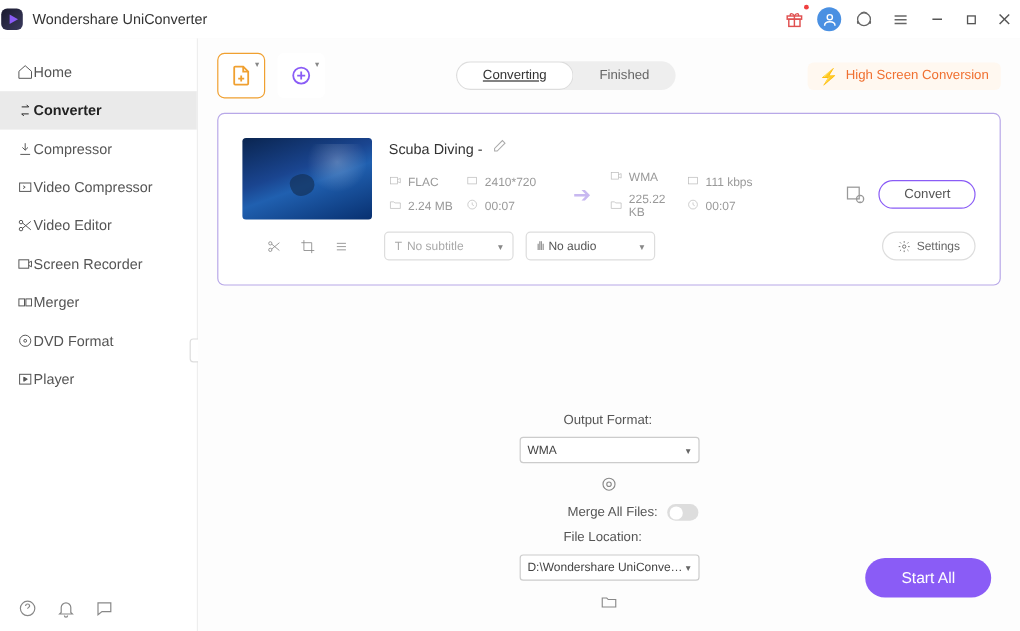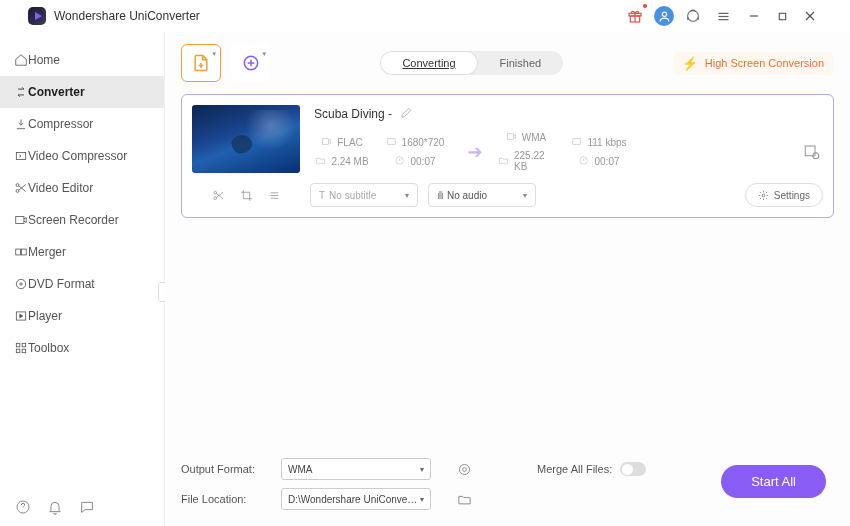--- a/index.html
+++ b/index.html
@@ -1,18 +1,18 @@
 <!DOCTYPE html>
 <html><head>
   <meta charset="utf-8">
   <style>
     * { box-sizing: border-box; margin: 0; padding: 0; font-family: -apple-system, BlinkMacSystemFont, "Segoe UI", sans-serif; }
     body { width: 850px; height: 526px; background: #f5f5f5; overflow: hidden; position: relative; }
     
-    .titlebar { height: 32px; display: flex; align-items: center; padding: 0 28px; background: #fff; }
+    .titlebar { height: 32px; display: flex; align-items: center; padding: 0 1px; background: #fff; }
     .logo { width: 18px; height: 18px; background: linear-gradient(135deg, #1a1a2e, #3a3a5e); border-radius: 5px; display: flex; align-items: center; justify-content: center; }
     .logo::after { content: ""; width: 0; height: 0; border-left: 7px solid #8a5cf6; border-top: 4px solid transparent; border-bottom: 4px solid transparent; margin-left: 2px; }
     .app-title { margin-left: 8px; font-size: 12px; color: #333; }
     .title-spacer { flex: 1; }
     .title-icons { display: flex; align-items: center; gap: 8px; }
     .title-icon { width: 22px; height: 22px; display: flex; align-items: center; justify-content: center; color: #666; cursor: pointer; }
     .avatar-icon { width: 20px; height: 20px; border-radius: 50%; background: #4a90e2; color: #fff; }
     .win-controls { display: flex; gap: 4px; margin-left: 8px; }
     .win-btn { width: 24px; height: 24px; display: flex; align-items: center; justify-content: center; color: #555; cursor: pointer; }
     
@@ -36,51 +36,51 @@
     .tb-btn.purple { border-color: transparent; }
     .tb-btn .caret { position: absolute; right: 4px; top: 5px; font-size: 7px; color: #888; }
     .seg-wrap { flex: 1; display: flex; justify-content: center; }
     .segmented { display: flex; background: #eee; border-radius: 14px; height: 24px; overflow: hidden; }
     .seg-btn { padding: 0 22px; font-size: 11px; color: #666; display: flex; align-items: center; cursor: pointer; border: none; background: transparent; }
     .seg-btn.active { background: #fff; color: #333; border-radius: 14px; box-shadow: 0 0 0 1px #ddd inset; text-decoration: underline; }
     .hsc { display: flex; align-items: center; gap: 6px; background: #fff8f0; padding: 4px 10px; border-radius: 5px; cursor: pointer; }
     .hsc-bolt { color: #f07030; font-size: 13px; }
     .hsc-text { color: #f07030; font-size: 11px; }
     
-    .card { border: 1.5px solid #b8a8e8; border-radius: 6px; padding: 10px; display: flex; flex-direction: column; background: #fff; }
+    .card { border: 1.5px solid #b8a8e8; border-radius: 6px; padding: 20px; display: flex; flex-direction: column; background: #fff; }
     .card-top { display: flex; gap: 14px; }
     .thumb { width: 108px; height: 68px; background: linear-gradient(160deg, #0a2550 0%, #1a4590 40%, #2060b0 55%, #083070 100%); border-radius: 3px; position: relative; overflow: hidden; }
     .thumb::after { content: ""; position: absolute; width: 20px; height: 18px; background: rgba(20,50,90,0.7); left: 40px; top: 30px; border-radius: 40% 60% 50% 50%; transform: rotate(-20deg); }
     .thumb::before { content: ""; position: absolute; width: 60px; height: 50px; background: radial-gradient(circle at 60% 30%, rgba(255,255,255,0.25), transparent 50%); right: 5px; top: 5px; }
     .meta { flex: 1; display: flex; flex-direction: column; }
     .title-row { display: flex; align-items: center; gap: 8px; margin-bottom: 8px; }
     .item-title { font-size: 12px; color: #333; }
     .edit-ic { color: #aaa; cursor: pointer; }
     .info-grid { display: flex; align-items: center; gap: 8px; }
-    .info-col { display: flex; flex-direction: column; gap: 6px; width: 74px; align-items: center; }
+    .info-col { display: flex; flex-direction: column; gap: 6px; width: 74px; }
     .info-col.narrow { width: 56px; }
     .info-cell { display: flex; align-items: center; gap: 5px; font-size: 10px; color: #999; }
     .info-cell svg, .mini-ic svg { width: 11px; height: 11px; stroke: #bbb; fill: none; stroke-width: 1.3; }
     .arrow-cell { width: 30px; display: flex; align-items: center; justify-content: center; color: #c8b8f0; font-size: 18px; }
     .card-actions { display: flex; flex-direction: column; align-items: center; gap: 6px; margin-left: auto; }
     .gear-out { width: 22px; height: 22px; display: flex; align-items: center; justify-content: center; color: #999; cursor: pointer; }
     .convert-btn { border: 1px solid #8a5cf6; color: #555; background: #fff; padding: 5px 20px; border-radius: 13px; font-size: 11px; cursor: pointer; }
     
     .card-bottom { display: flex; align-items: center; gap: 10px; margin-top: 10px; }
     .edit-tools { display: flex; gap: 14px; width: 108px; justify-content: center; }
     .et { width: 14px; height: 14px; color: #888; cursor: pointer; display: flex; align-items: center; justify-content: center; }
     .et svg { width: 13px; height: 13px; stroke: currentColor; fill: none; stroke-width: 1.3; }
     .dropdown { height: 24px; border: 1px solid #ddd; border-radius: 4px; background: #fff; display: flex; align-items: center; padding: 0 8px; font-size: 10px; color: #aaa; cursor: pointer; position: relative; }
     .dropdown.sub { width: 108px; }
     .dropdown.aud { width: 108px; color: #555; }
     .dd-caret { margin-left: auto; font-size: 8px; color: #888; }
     .settings-btn { margin-left: auto; height: 24px; border: 1px solid #ddd; border-radius: 12px; background: #fff; display: flex; align-items: center; gap: 5px; padding: 0 12px; font-size: 10px; color: #666; cursor: pointer; }
     
     .footer { margin-top: auto; padding-top: 10px; }
-    .f-row { display: flex; align-items: center; gap: 24px; font-size: 11px; color: #555; margin-bottom: 8px; }
+    .f-row { display: flex; align-items: center; gap: 8px; font-size: 11px; color: #555; margin-bottom: 8px; flex-direction: column; }
     .f-label { width: 76px; }
     .f-select { width: 150px; height: 22px; border: 1px solid #ccc; border-radius: 3px; display: flex; align-items: center; padding: 0 6px; font-size: 10px; color: #444; cursor: pointer; background: #fff; }
     .f-caret { margin-left: auto; font-size: 8px; color: #666; }
     .f-extra-ic { width: 18px; height: 18px; display: flex; align-items: center; justify-content: center; color: #888; cursor: pointer; }
     .merge-wrap { display: flex; align-items: center; gap: 8px; font-size: 11px; color: #555; margin-left: 40px; }
     .toggle { width: 26px; height: 14px; background: #ddd; border-radius: 7px; position: relative; cursor: pointer; }
     .toggle::after { content: ""; position: absolute; width: 11px; height: 11px; background: #fff; border-radius: 50%; top: 1.5px; left: 2px; }
     .start-btn { position: absolute; right: 24px; bottom: 28px; background: #8a5cf6; color: #fff; border: none; padding: 9px 30px; border-radius: 18px; font-size: 13px; cursor: pointer; }
     
     .gift-dot { position: relative; }
@@ -217,31 +217,20 @@
         <span>DVD Format</span>
       </div>
       <div class="nav-item">
         <span class="nav-icon">
             <svg viewBox="0 0 24 24">
               <rect x="4" y="5" width="16" height="14"></rect>
               <path d="M10 9l5 3-5 3z" fill="currentColor"></path>
             </svg>
           </span>
         <span>Player</span>
-      </div>
-      <div class="nav-item">
-        <span class="nav-icon">
-            <svg viewBox="0 0 24 24">
-              <rect x="4" y="4" width="6" height="6"></rect>
-              <rect x="14" y="4" width="6" height="6"></rect>
-              <rect x="4" y="14" width="6" height="6"></rect>
-              <rect x="14" y="14" width="6" height="6"></rect>
-            </svg>
-          </span>
-        <span>Toolbox</span>
       </div>
     </div>
     <div class="sidebar-collapse">‹</div>
     <div class="sidebar-footer">
       <span class="f-icon">
           <svg viewBox="0 0 24 24">
             <circle cx="12" cy="12" r="9"></circle>
             <path d="M9.5 9a2.5 2.5 0 0 1 5 0c0 1.5-2.5 2-2.5 3.5"></path>
             <line x1="12" y1="17" x2="12" y2="17.1"></line>
           </svg>
@@ -316,21 +305,21 @@
                       <path d="M3 7h6l2 2h10v10H3z"></path>
                     </svg></span>
                   <span>2.24 MB</span>
                 </div>
             </div>
             <div class="info-col">
               <div class="info-cell">
                   <span class="mini-ic"><svg viewBox="0 0 24 24">
                       <rect x="4" y="6" width="16" height="12"></rect>
                     </svg></span>
-                  <span>1680*720</span>
+                  <span>2410*720</span>
                 </div>
               <div class="info-cell">
                   <span class="mini-ic"><svg viewBox="0 0 24 24">
                       <circle cx="12" cy="12" r="8"></circle>
                       <path d="M12 8v4l3 2"></path>
                     </svg></span>
                   <span>00:07</span>
                 </div>
             </div>
             <div class="arrow-cell">➔</div>
@@ -366,20 +355,21 @@
             </div>
             <div class="card-actions">
               <span class="gear-out">
                 <svg width="18" height="18" viewBox="0 0 24 24" fill="none" stroke="currentColor" stroke-width="1.4">
                     <rect x="3" y="4" width="13" height="13"></rect>
                     <circle cx="17" cy="17" r="4"></circle>
                     <path d="M17 14v-1 M17 21v-1 M14 17h-1 M21 17h-1"></path>
                   </svg>
               </span>
             </div>
+            <button class="convert-btn">Convert</button>
           </div>
         </div>
       </div>
       <div class="card-bottom">
         <div class="edit-tools">
           <span class="et">
               <svg viewBox="0 0 24 24">
                 <circle cx="6" cy="7" r="2.5"></circle>
                 <circle cx="6" cy="17" r="2.5"></circle>
                 <line x1="8" y1="8" x2="20" y2="18"></line>

